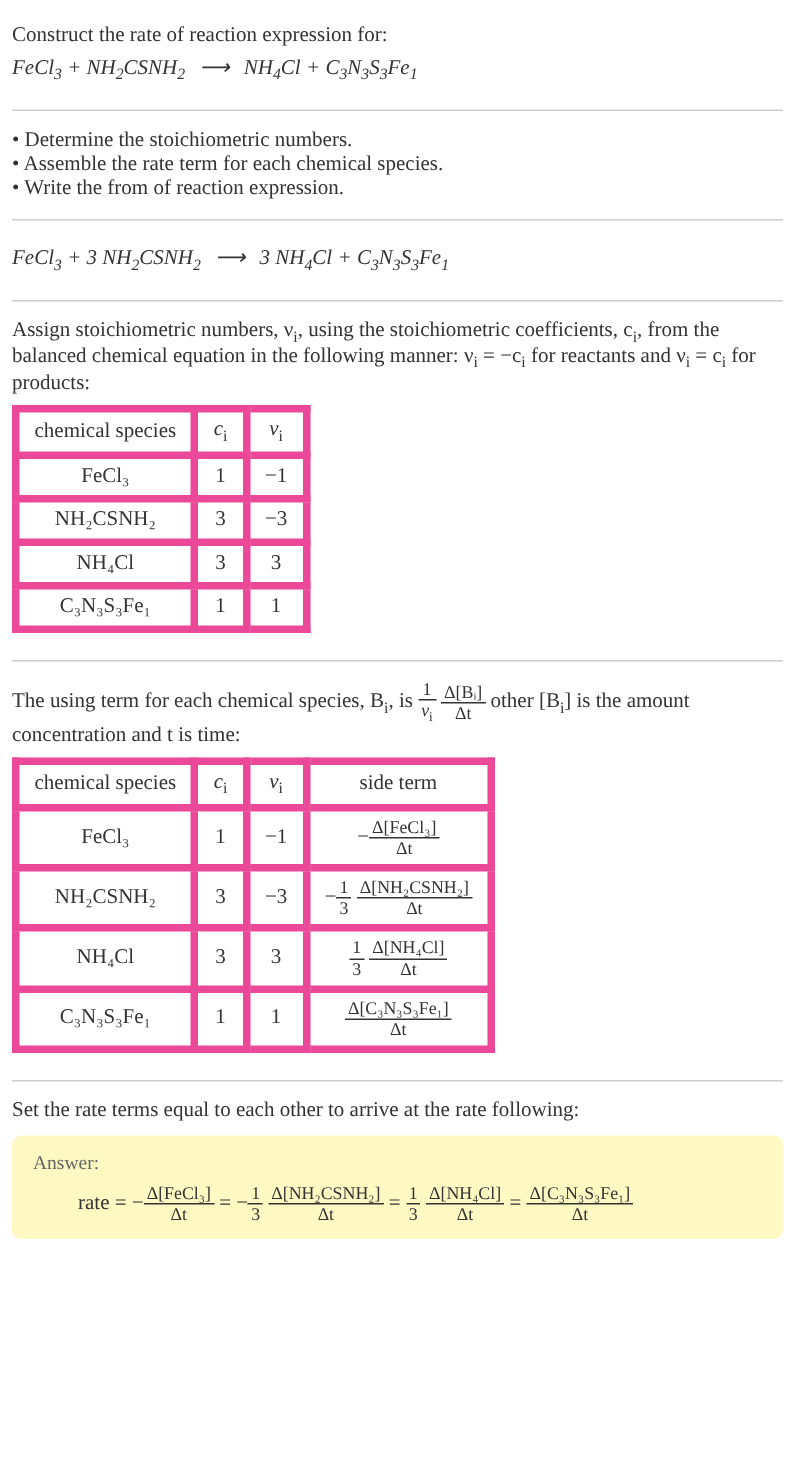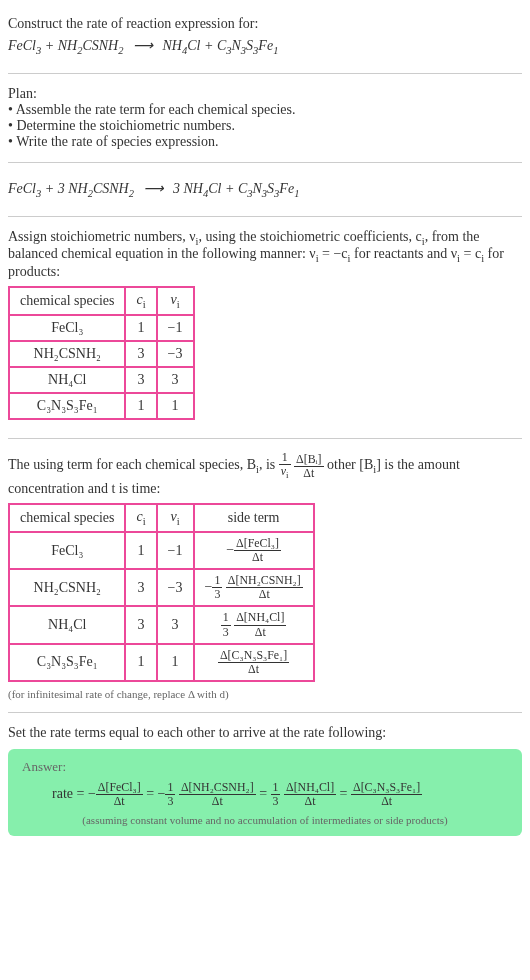--- a/index.html
+++ b/index.html
@@ -32,21 +32,21 @@
     padding-left: 0;
   }
   .plan-item::before {
     content: "• ";
   }
   table.data {
     border-collapse: collapse;
     margin: 6px 0;
   }
   table.data th, table.data td {
-    border: 2px solid #ec4899;
+    border: 5px solid #ec4899;
     padding: 4px 10px;
     text-align: center;
     font-weight: normal;
   }
   .frac {
     display: inline-block;
     vertical-align: middle;
     text-align: center;
     font-size: 0.85em;
   }
@@ -59,21 +59,21 @@
   .frac .den {
     display: block;
     padding: 0 2px;
     line-height: 1.1;
   }
   .note {
     font-size: 11px;
     color: #666;
   }
   .answer-box {
-    background: #86efac;
+    background: #fef9c3;
     border-radius: 6px;
     padding: 10px 14px;
     margin-top: 8px;
   }
   .answer-box .label {
     color: #666;
     font-size: 13px;
     margin-bottom: 6px;
   }
   .answer-box .note {
@@ -98,25 +98,24 @@
   <div class="eq-line">
     <span>FeCl</span><span class="sub">3</span><span> + </span><span>NH</span><span class="sub">2</span><span>CSNH</span><span class="sub">2</span>
     <span class="arrow">⟶</span>
     <span>NH</span><span class="sub">4</span><span>Cl</span><span> + </span><span>C</span><span class="sub">3</span><span>N</span><span class="sub">3</span><span>S</span><span class="sub">3</span><span>Fe</span><span class="sub">1</span>
   </div>
 </div>
 
 <hr>
 
 <div class="section">
-  <div>Plan:</div>
   <div class="plan-list">
+    <div class="plan-item">Determine the stoichiometric numbers.</div>
     <div class="plan-item">Assemble the rate term for each chemical species.</div>
-    <div class="plan-item">Determine the stoichiometric numbers.</div>
-    <div class="plan-item">Write the rate of species expression.</div>
+    <div class="plan-item">Write the from of reaction expression.</div>
   </div>
 </div>
 
 <hr>
 
 <div class="section">
   <div class="eq-line">
     <span>FeCl</span><span class="sub">3</span><span> + 3 </span><span>NH</span><span class="sub">2</span><span>CSNH</span><span class="sub">2</span>
     <span class="arrow">⟶</span><span> 3 </span><span>NH</span><span class="sub">4</span><span>Cl</span><span> + </span><span>C</span><span class="sub">3</span><span>N</span><span class="sub">3</span><span>S</span><span class="sub">3</span><span>Fe</span><span class="sub">1</span>
   </div>
@@ -196,27 +195,25 @@
       <td><span class="frac"><span class="num">1</span><span class="den">3</span></span> <span class="frac"><span class="num">Δ[NH₄Cl]</span><span class="den">Δt</span></span></td>
     </tr>
     <tr>
       <td>C₃N₃S₃Fe₁</td>
       <td>1</td>
       <td>1</td>
       <td><span class="frac"><span class="num">Δ[C₃N₃S₃Fe₁]</span><span class="den">Δt</span></span></td>
     </tr>
   </tbody>
     </table>
-  <div class="note">(for infinitesimal rate of change, replace Δ with d)</div>
 </div>
 
 <hr>
 
 <div class="section">
   <div>Set the rate terms equal to each other to arrive at the rate following:</div>
   <div class="answer-box">
     <div class="label">Answer:</div>
     <div class="rate-line">
       <span>rate = −</span><span class="frac"><span class="num">Δ[FeCl₃]</span><span class="den">Δt</span></span><span> = −</span><span class="frac"><span class="num">1</span><span class="den">3</span></span> <span class="frac"><span class="num">Δ[NH₂CSNH₂]</span><span class="den">Δt</span></span><span> = </span><span class="frac"><span class="num">1</span><span class="den">3</span></span> <span class="frac"><span class="num">Δ[NH₄Cl]</span><span class="den">Δt</span></span><span> = </span><span class="frac"><span class="num">Δ[C₃N₃S₃Fe₁]</span><span class="den">Δt</span></span>
     </div>
-    <div class="note">(assuming constant volume and no accumulation of intermediates or side products)</div>
   </div>
 </div>
 
 </body></html>

